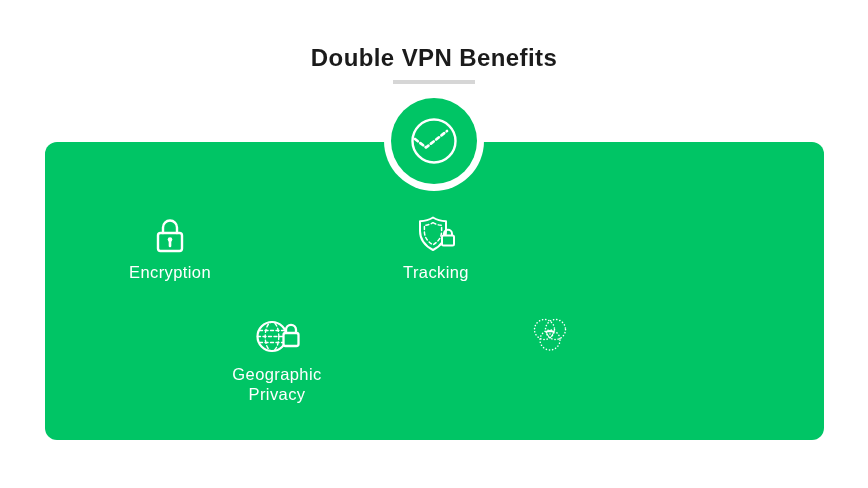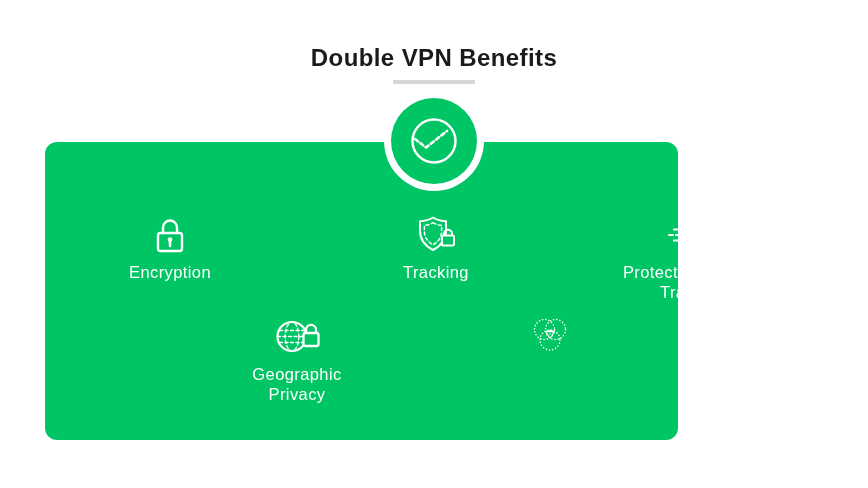--- a/index.html
+++ b/index.html
@@ -29,21 +29,21 @@
   }
   .title-divider{
     position:absolute;
     top:80px;left:393px;
     width:82px;height:4px;
     background:var(--divider);
   }
   .panel{
     position:absolute;
     left:45px;top:142px;
-    width:633px;height:298px;
+    width:779px;height:298px;
     background:var(--green);
     border-radius:12px;
   }
   .badge-outer{
     position:absolute;
     left:384px;top:91px;
     width:100px;height:100px;
     border-radius:50%;
     background:#fff;
     display:flex;align-items:center;justify-content:center;
@@ -72,21 +72,21 @@
     line-height:20px;
     letter-spacing:0.4px;
     color:var(--label);
     text-align:center;
   }
   
   .item-1{left:25px;top:70px;}
   .item-2{left:291px;top:70px;}
   .item-3{left:548px;top:70px;}
   
-  .item-4{left:152px;top:172px;}
+  .item-4{left:132px;top:172px;}
   .item-5{left:405px;top:172px;}
   .item-3 .label{max-width:190px;}
   .item-4 .label{max-width:130px;}
   .item-5 .label{max-width:170px;}
   svg{display:block;}
 </style>
 </head>
 <body>
 
 <div class="canvas">
@@ -124,32 +124,20 @@
         <svg width="46" height="42" viewBox="0 0 46 42" fill="none" stroke="#FFFFFF" stroke-linecap="round" stroke-linejoin="round">
           <path d="M20 3.5 C24 6 28.5 7 33 7.3 V17 C33 26.5 27.6 32 20 36 C12.4 32 7 26.5 7 17 V7.3 C11.5 7 16 6 20 3.5 Z" stroke-width="2"></path>
           <path d="M20 8.7 C23 10.5 26 11.2 28.6 11.4 V17.3 C28.6 23.8 24.9 27.9 20 30.8 C15.1 27.9 11.4 23.8 11.4 17.3 V11.4 C14 11.2 17 10.5 20 8.7 Z" stroke-width="1.5" stroke-dasharray="3 2.6"></path>
           <path d="M31 21.5 V19.8 a4 4 0 0 1 8 0 V21.5" stroke-width="2"></path>
           <rect x="29" y="21.5" width="12" height="10" rx="1.5" stroke-width="2" fill="var(--green)"></rect>
         </svg>
       </span>
       <div class="label">Tracking</div>
     </div>
 
-    <div class="item item-3">
-      <span class="icon">
-        <svg width="70" height="46" viewBox="0 0 70 46" fill="none" stroke="#FFFFFF" stroke-linecap="round" stroke-linejoin="round">
-          <line x1="16" y1="17.5" x2="58" y2="17.5" stroke-width="2" stroke-dasharray="8 4 3 4 7 4"></line>
-          <line x1="11" y1="23" x2="64" y2="23" stroke-width="2" stroke-dasharray="4 3 11 4 11 3 4 3"></line>
-          <line x1="16" y1="28.5" x2="58" y2="28.5" stroke-width="2" stroke-dasharray="6 4 9 5 6 4"></line>
-          <circle cx="38" cy="23" r="14.5" stroke-width="2.1"></circle>
-          <line x1="48.5" y1="33.5" x2="56.5" y2="41.5" stroke-width="2.5"></line>
-        </svg>
-      </span>
-      <div class="label">Protection Against Tracking</div>
-    </div>
 
     <div class="item item-4">
       <span class="icon">
         <svg width="52" height="42" viewBox="0 0 52 42" fill="none" stroke="#FFFFFF" stroke-linecap="round" stroke-linejoin="round">
           <circle cx="21" cy="20.5" r="14.5" stroke-width="2.2"></circle>
           <ellipse cx="21" cy="20.5" rx="6.8" ry="14.5" stroke-width="1.4" stroke-dasharray="3 2.5"></ellipse>
           <line x1="8.5" y1="14.5" x2="33.5" y2="14.5" stroke-width="1.4" stroke-dasharray="3 2.5"></line>
           <line x1="6.5" y1="20.5" x2="35.5" y2="20.5" stroke-width="1.4" stroke-dasharray="3 2.5"></line>
           <line x1="8.5" y1="26.5" x2="33.5" y2="26.5" stroke-width="1.4" stroke-dasharray="3 2.5"></line>
           <path d="M35 17 V13.8 a5 5 0 0 1 10 0 V17" stroke-width="2.3"></path>

